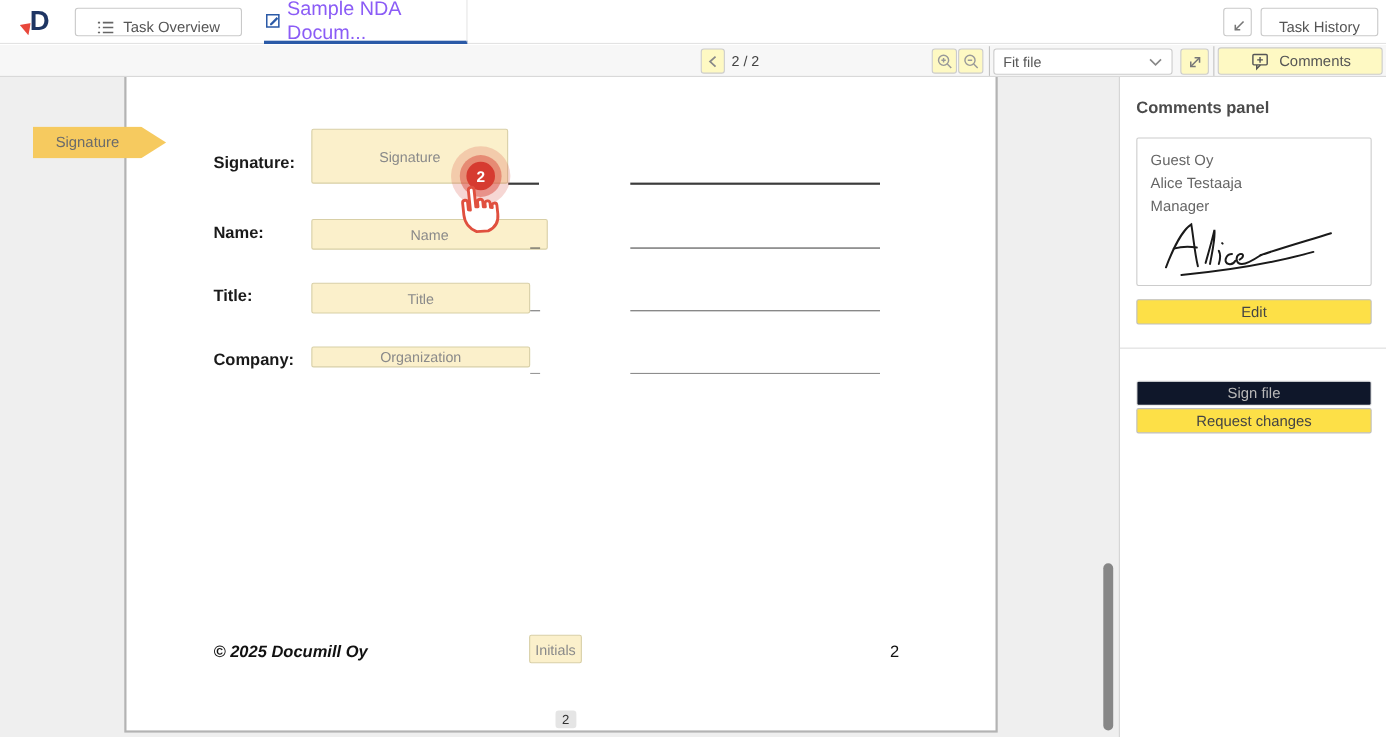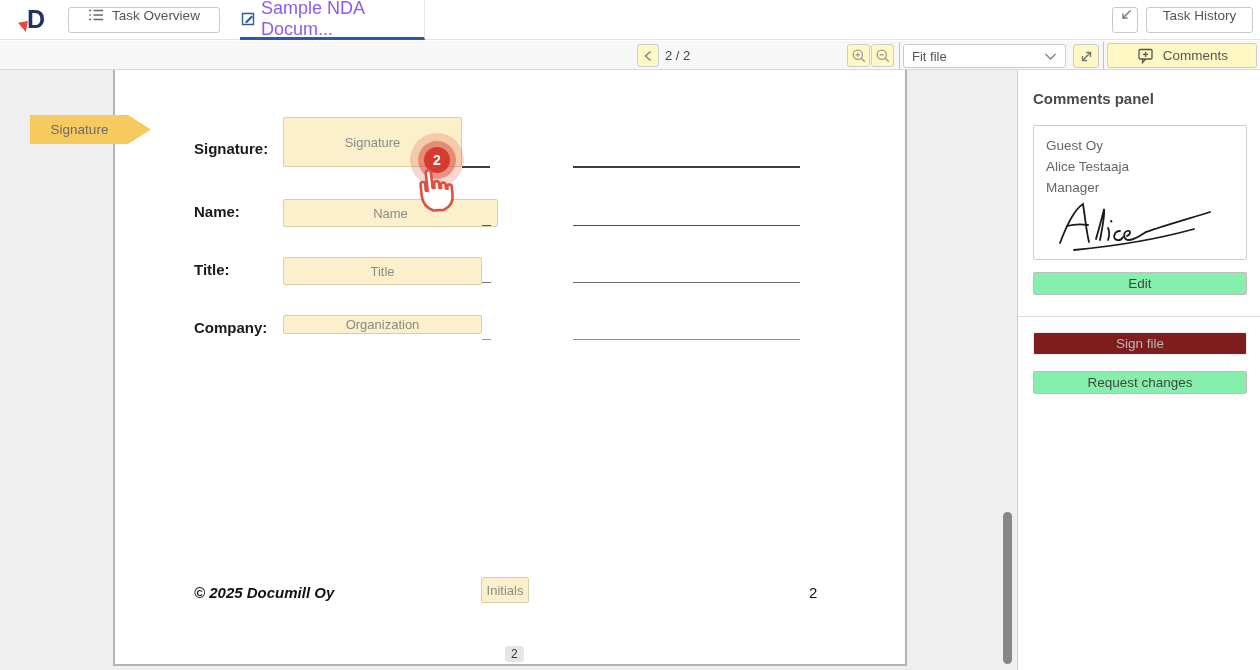--- a/index.html
+++ b/index.html
@@ -5,21 +5,21 @@
   * { margin:0; padding:0; box-sizing:border-box; }
   html,body { width:1260px; height:670px; }
   body { font-family:"Liberation Sans", sans-serif; background:#fff; overflow:hidden; }
   #app { position:relative; width:1260px; height:670px; background:#fff; }
 
   
   .topbar { position:absolute; left:0; top:0; width:1260px; height:40px; background:#fff; border-bottom:1px solid #e3e3e3; }
   .logo { position:absolute; left:18px; top:5px; width:40px; height:30px; }
   .logo-tri { position:absolute; left:0; top:16px; width:10px; height:11px; background:#e8473b; clip-path:polygon(0 15%, 100% 0, 78% 100%); }
   .logo-d { position:absolute; left:9px; top:0; font-size:25px; font-weight:800; color:#1e3563; letter-spacing:-1px; }
-  .tb-btn { position:absolute; display:flex; align-items:flex-start; justify-content:center; gap:8px; height:26px; top:7px;
+  .tb-btn { position:absolute; display:flex; align-items:flex-end; justify-content:center; gap:8px; height:26px; top:7px;
             background:#fff; border:1px solid #c9c9c9; border-radius:3px; font-size:13.5px; color:#555; cursor:pointer; }
   .btn-task-overview { left:68px; width:152px; }
   .btn-task-history { left:1146px; width:107px; }
   .btn-collapse { left:1112px; width:26px; }
   .doc-tab { position:absolute; left:240px; top:0; width:185px; height:40px; display:flex; align-items:center; justify-content:center; gap:5px;
              border-right:1px solid #e6e6e6; border-bottom:3px solid #2b5aa7; color:#8b5cf6; font-size:18px; background:#fff; cursor:pointer; }
 
   
   .toolbar { position:absolute; left:0; top:41px; width:1260px; height:29px; background:#f7f7f7; border-bottom:1px solid #d9d9d9; }
   .tool-btn { position:absolute; top:3px; height:23px; display:flex; align-items:center; justify-content:center;
@@ -80,24 +80,24 @@
   .vscroll { position:absolute; left:1003px; top:442px; width:9px; height:152px; background:#878787; border-radius:5px; cursor:pointer; }
   .page-break-badge { position:absolute; left:505px; top:576px; background:#e5e5e5; border-radius:3px; padding:1px 6px;
                       font-size:12px; color:#333; }
 
   
   .sidebar { position:absolute; left:1017px; top:70px; width:243px; height:600px; background:#fff; border-left:1px solid #ccc; }
   .sb-title { position:absolute; left:15px; top:20px; font-size:15px; font-weight:bold; color:#4a4a4a; }
   .sb-card { position:absolute; left:15px; top:55px; width:214px; height:135px; border:1px solid #ccc; border-radius:2px; padding:9px 12px; }
   .sb-card .ln { font-size:13.5px; color:#666; line-height:21px; }
   .sb-btn { position:absolute; left:15px; width:214px; height:23px; display:flex; align-items:center; justify-content:center;
-            background:#86efac; border:1px solid #bfbfbf; border-radius:2px; font-size:13.5px; color:#444; cursor:pointer; }
+            background:#fde047; border:1px solid #bfbfbf; border-radius:2px; font-size:13.5px; color:#444; cursor:pointer; }
   .btn-edit { top:202px; }
   .sb-divider { position:absolute; left:0; top:246px; width:243px; height:1px; background:#ddd; }
-  .btn-signfile { top:262px; background:#7f1d1d; border:1px solid #ececec; color:#b8b8b8; cursor:default; }
+  .btn-signfile { top:276px; background:#0f172a; border:1px solid #ececec; color:#b8b8b8; cursor:default; }
   .btn-request { top:301px; }
   .sig-script { margin-left:10px; margin-top:1px; }
 
   svg { display:block; }
 </style>
 </head>
 <body>
 
 <div id="app">
 

